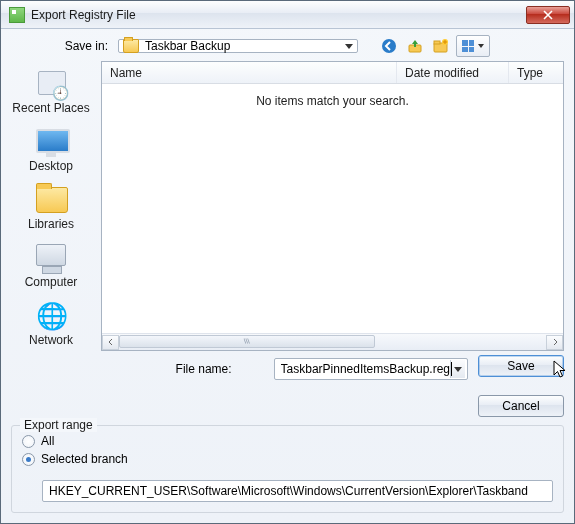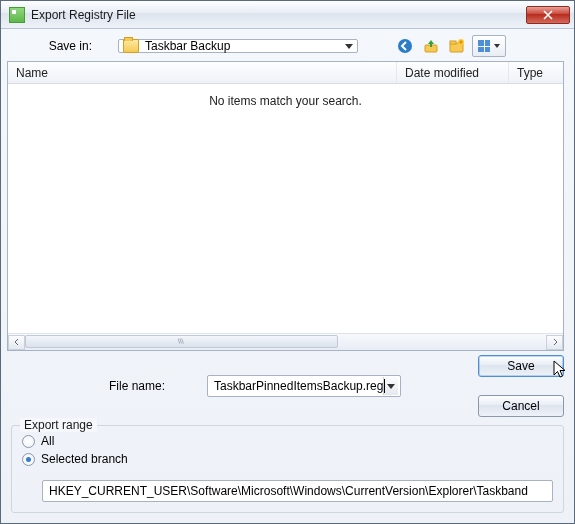--- a/index.html
+++ b/index.html
@@ -31,22 +31,22 @@
   .close-btn {
     width: 44px; height: 18px;
     background: linear-gradient(#e9a097, #c9463b 45%, #b62d1e 46%, #d46a5d);
     border: 1px solid #8a2e22; border-radius: 2px;
     display:flex; align-items:center; justify-content:center;
     cursor: pointer;
   }
   .close-btn svg { width:10px; height:10px; }
   
   .toolbar-row {
-    display:flex; align-items:center; padding: 6px 10px 4px 10px;
-    gap: 22px;
+    display:flex; align-items:center; padding: 6px 10px 4px 26px;
+    gap: 6px;
   }
   .toolbar-row .lbl { width: 85px; text-align: right; padding-right: 4px; }
   .savein-combo {
     flex: 0 0 240px; height: 14px; background:#fff;
     border: 1px solid #a7b3c2; display:flex; align-items:center; padding: 0 4px;
     border-radius: 2px;
   }
   .savein-combo .folder-icon {
     width:16px; height:14px; background: linear-gradient(#fde9a3,#f7c954);
     border:1px solid #d4a020; border-radius: 1px 1px 2px 2px; margin-right:6px;
@@ -169,21 +169,21 @@
   .winbtn {
     height:22px; background:linear-gradient(#fdfefe,#e8edf5 45%,#dde4ee 46%,#eef2f8);
     border:1px solid #8a98a9; border-radius:3px; cursor:pointer;
     display:flex; align-items:center; justify-content:center; position:relative;
   }
   .winbtn.default { border-color:#4d8fd6; box-shadow: 0 0 0 1px rgba(77,143,214,.35) inset; }
   .cursor-img {
     position:absolute; right:-6px; top:4px; pointer-events:none;
   }
   .bottom-wrap { padding: 4px 10px 6px 104px; display:flex; gap:10px; }
-  .bottom-left { flex:1; display:flex; flex-direction:row; gap:12px; }
+  .bottom-left { flex:1; display:flex; flex-direction:column; gap:12px;align-items:flex-end; }
 
   .export-range {
     margin: 2px 10px 10px 10px;
     border:1px solid #d0d6de; border-radius:3px; padding: 6px 10px 10px 10px;
     position:relative;
   }
   .export-range .legend {
     position:absolute; top:-8px; left:8px; background:linear-gradient(#f4f7fb,#f4f7fb);
     padding: 0 4px; color:#1a1a1a;
   }
@@ -249,20 +249,42 @@
             <div></div>
             <div></div>
             <div></div>
           </div>
         <div class="dd"></div>
       </div>
     </div>
   </div>
 
   <div class="body">
+    <div class="places">
+      <div class="place">
+        <div class="pic ico-recent"></div>
+        <div class="lbl2">Recent Places</div>
+      </div>
+      <div class="place">
+        <div class="pic ico-desktop"></div>
+        <div class="lbl2">Desktop</div>
+      </div>
+      <div class="place">
+        <div class="pic ico-lib"></div>
+        <div class="lbl2">Libraries</div>
+      </div>
+      <div class="place">
+        <div class="pic ico-comp"></div>
+        <div class="lbl2">Computer</div>
+      </div>
+      <div class="place">
+        <div class="pic ico-net"></div>
+        <div class="lbl2">Network</div>
+      </div>
+    </div>
 
     <div class="filepane">
       <div class="listview">
         <div class="lv-headers">
           <div class="lv-h name">Name</div>
           <div class="lv-h date">Date modified</div>
           <div class="lv-h type">Type</div>
         </div>
         <div class="lv-empty">No items match your search.</div>
         <div class="hscroll">

